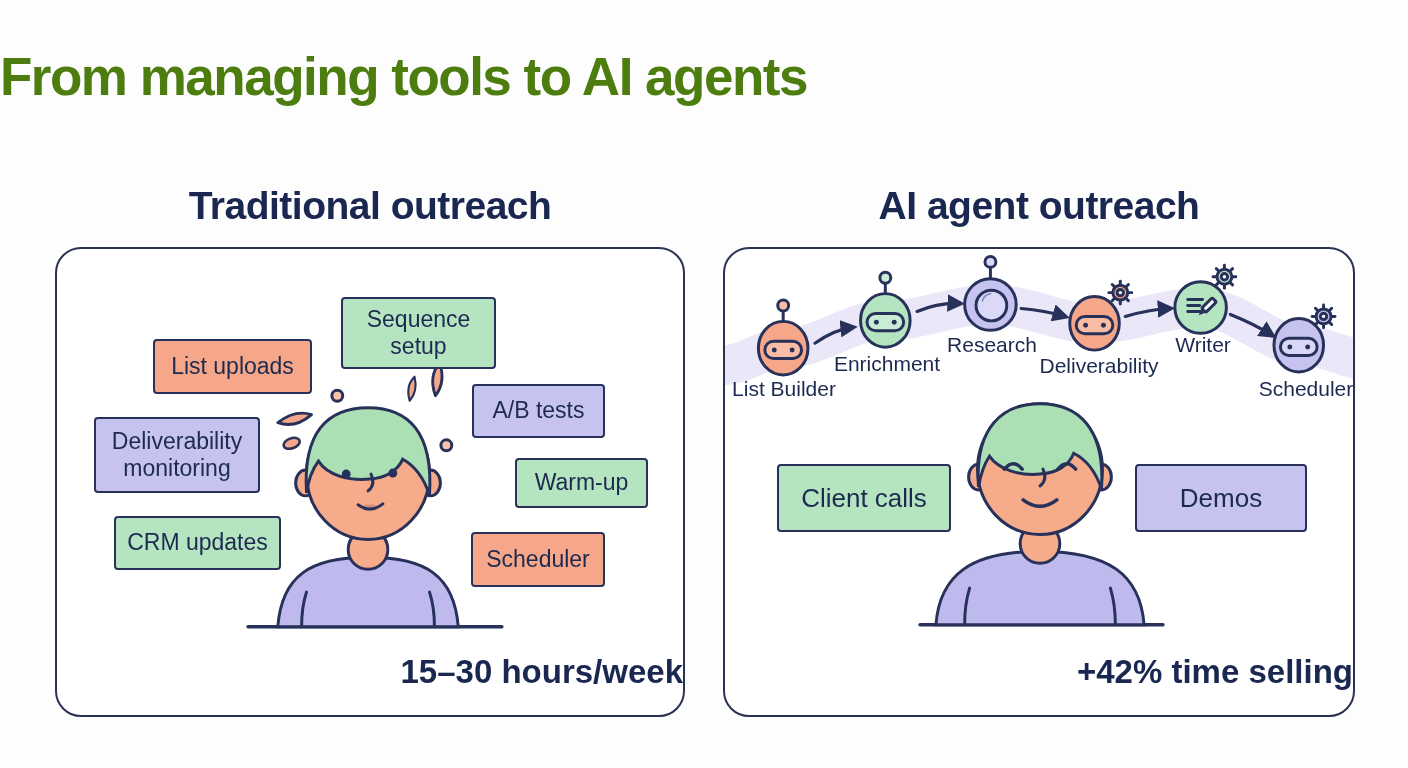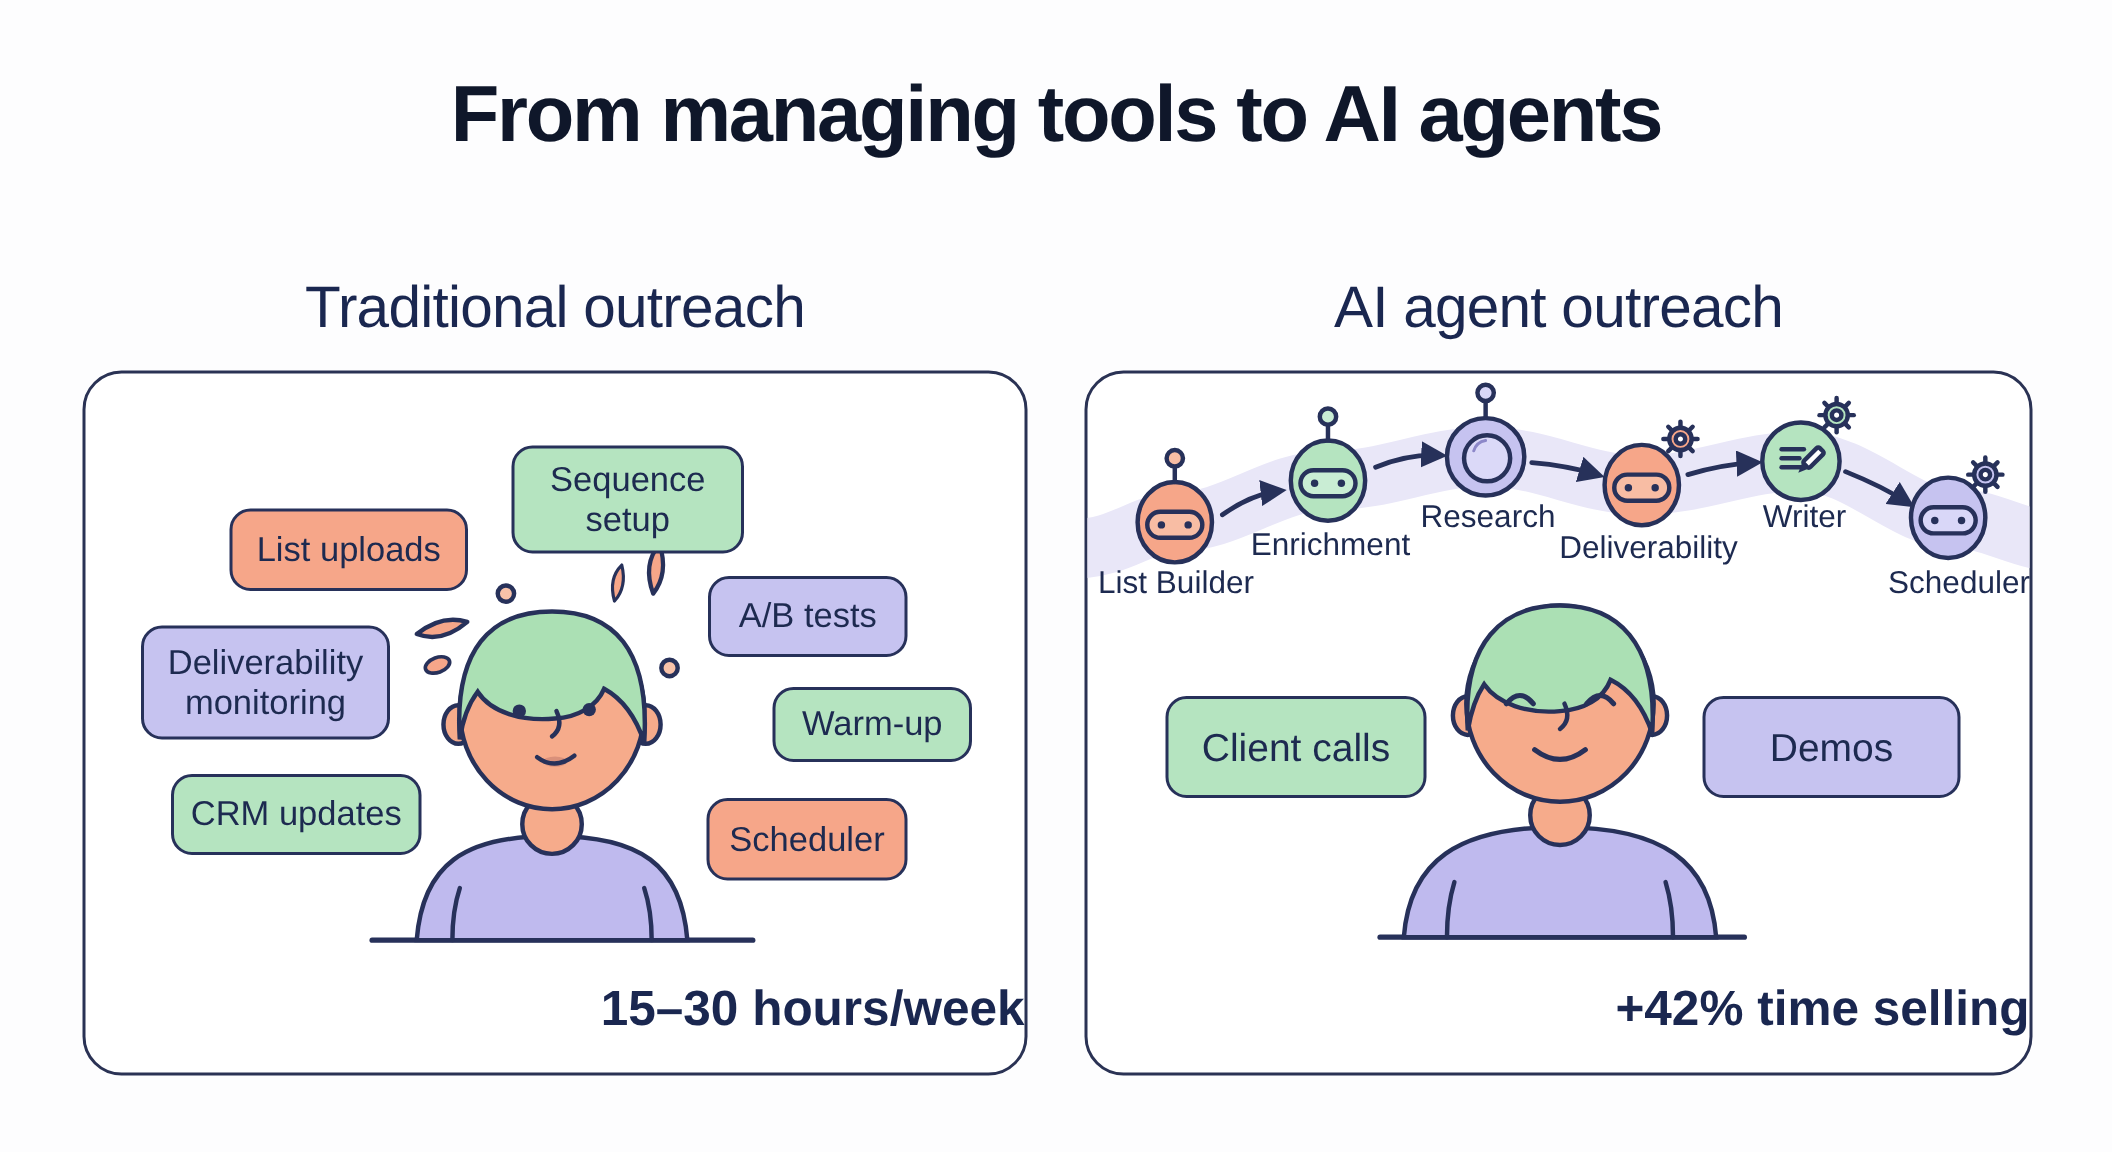--- a/index.html
+++ b/index.html
@@ -7,32 +7,32 @@
     --green:#b5e4c0; --green-lt:#c9edd4;
     --orange:#f6a689; --orange-lt:#f8bda4;
     --purple:#c6c3f0; --purple-lt:#d9d7f8;
     --ribbon:#e9e7f8;
     --skin:#f6ab8b; --hair:#abe0b4; --shirt:#bfbaee;
   }
   *{margin:0;padding:0;box-sizing:border-box}
   html,body{width:1408px;height:768px;overflow:hidden;background:#fdfdfe;
     font-family:"Liberation Sans","DejaVu Sans",sans-serif;color:var(--navy)}
   .stage{position:relative;width:1408px;height:768px}
-  .title{position:absolute;top:46px;left:0;width:100%;text-align:center;
-    font-size:53px;font-weight:700;letter-spacing:-1.5px;color:#0f172a}
+  .title{position:absolute;top:46px;left:0;width:100%;text-align:left;
+    font-size:53px;font-weight:700;letter-spacing:-1.5px;color:#4d7c0f}
   .col-heading{position:absolute;top:184px;text-align:center;
-    font-size:39px;font-weight:400;letter-spacing:-0.5px;color:#1a2750}
+    font-size:39px;font-weight:700;letter-spacing:-0.5px;color:#1a2750}
   .col-heading.left{left:55px;width:630px}
   .col-heading.right{left:723px;width:632px}
   .panel{position:absolute;top:247px;height:470px;background:#ffffff;
     border:2.5px solid #2a3254;border-radius:26px}
   .panel.left{left:55px;width:630px}
   .panel.right{left:723px;width:632px}
   .chip{position:absolute;display:flex;align-items:center;justify-content:center;
-    text-align:center;border:2.5px solid var(--outline);border-radius:14px;
+    text-align:center;border:2.5px solid var(--outline);border-radius:4px;
     font-size:23px;font-weight:500;line-height:1.18;color:#1d2a50;padding:4px 8px}
   .chip.big{font-size:26px}
   .chip.green{background:var(--green)}
   .chip.orange{background:var(--orange)}
   .chip.purple{background:var(--purple)}
   .stat{position:absolute;left:0;right:0;top:404px;text-align:right;
     font-size:33px;font-weight:700;color:#1a2750}
   .agent-label{position:absolute;transform:translateX(-50%);white-space:nowrap;
     font-size:21px;font-weight:500;color:#1d2a50}
   .scene{position:absolute;inset:0;width:100%;height:100%}

